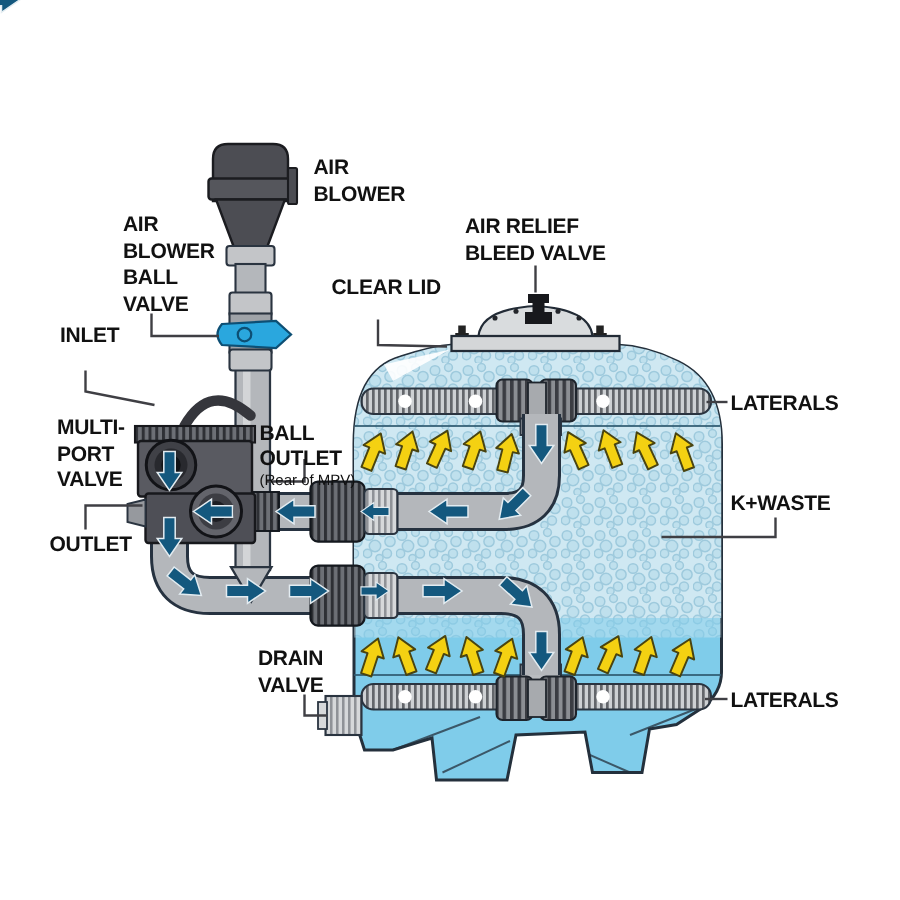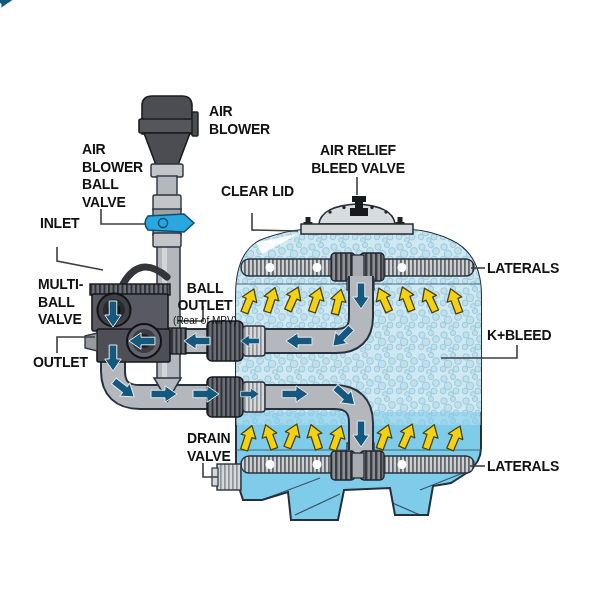--- a/index.html
+++ b/index.html
@@ -6,21 +6,21 @@
   .canvas{
     position:relative;width:600px;height:600px;background:var(--background,#fff);
     font-family:"Liberation Sans",sans-serif;overflow:hidden;
   }
   .canvas svg{position:absolute;left:0;top:0;}
   .lbl{
     position:absolute;color:var(--label_text,#111);
     font-weight:bold;font-size:14px;line-height:1.26;letter-spacing:-0.2px;
     white-space:pre-line;
   }
-  .lbl.center{text-align:center;}
+  .lbl.center{}
   .lbl .note{display:block;font-size:10px;font-weight:normal;letter-spacing:0;}
 </style>
 </head>
 <body>
 
 <div class="canvas">
 
 <svg width="600" height="600" viewBox="0 0 600 600" xmlns="http://www.w3.org/2000/svg" xmlns:xlink="http://www.w3.org/1999/xlink">
   <defs>
     <pattern id="media" width="22" height="22" patternUnits="userSpaceOnUse">
@@ -245,27 +245,27 @@
 BLOWER</div>
 <div class="lbl" style="left:82px;top:141px">AIR
 BLOWER
 BALL
 VALVE</div>
 <div class="lbl" style="left:221px;top:183px">CLEAR LID</div>
 <div class="lbl center" style="left:310px;top:142px;width:96px">AIR RELIEF
 BLEED VALVE</div>
 <div class="lbl" style="left:40px;top:215px">INLET</div>
 <div class="lbl" style="left:38px;top:276px">MULTI-
-BALL
+PORT
 VALVE</div>
 <div class="lbl center" style="left:173px;top:262px;width:64px">
   <span>BALL
 OUTLET</span>
   <span class="note">(Rear of MPV)</span>
 </div>
 <div class="lbl" style="left:33px;top:354px">OUTLET</div>
-<div class="lbl" style="left:187px;top:430px">DRAIN
+<div class="lbl" style="left:172px;top:430px">DRAIN
 VALVE</div>
 <div class="lbl" style="left:487px;top:260px">LATERALS</div>
-<div class="lbl" style="left:487px;top:327px">K+BLEED</div>
+<div class="lbl" style="left:487px;top:327px">K+WASTE</div>
 <div class="lbl" style="left:487px;top:458px">LATERALS</div>
 
 </div>
 
 </body></html>

